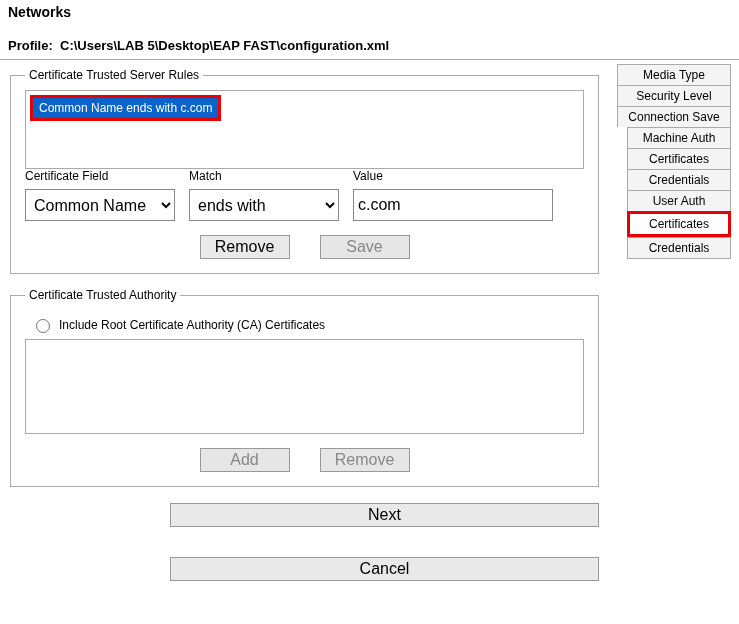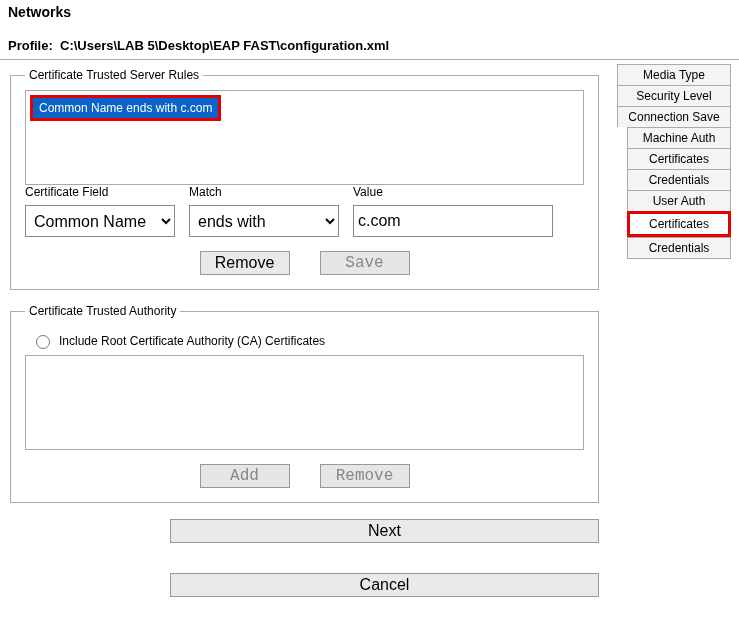--- a/index.html
+++ b/index.html
@@ -60,21 +60,21 @@
     border: 1px solid #aaa;
     margin: 0 0 14px 0;
     padding: 8px 14px 14px 14px;
   }
   legend {
     font-size: 12px;
     padding: 0 4px;
   }
   .rules-list {
     border: 1px solid #aaa;
-    height: 95px;
+    height: 79px;
     background: #fff;
     overflow: hidden;
   }
   .rule-item {
     background: #0a63c9;
     color: #fff;
     padding: 3px 6px;
     font-size: 12px;
     display: inline-block;
     width: 100%;
@@ -107,21 +107,20 @@
     background: #e9e9e9;
     height: 24px;
     min-width: 90px;
     font-size: 16px;
     cursor: pointer;
     padding: 0 10px;
   }
   .btn.disabled {
     color: #888;
     background: #e6e6e6;
-    font-family: Liberation Mono, monospace;
   }
   .btn-row {
     display: flex;
     gap: 30px;
     justify-content: center;
     margin-top: 14px;
   }
   .radio-row {
     display: flex;
     align-items: center;

